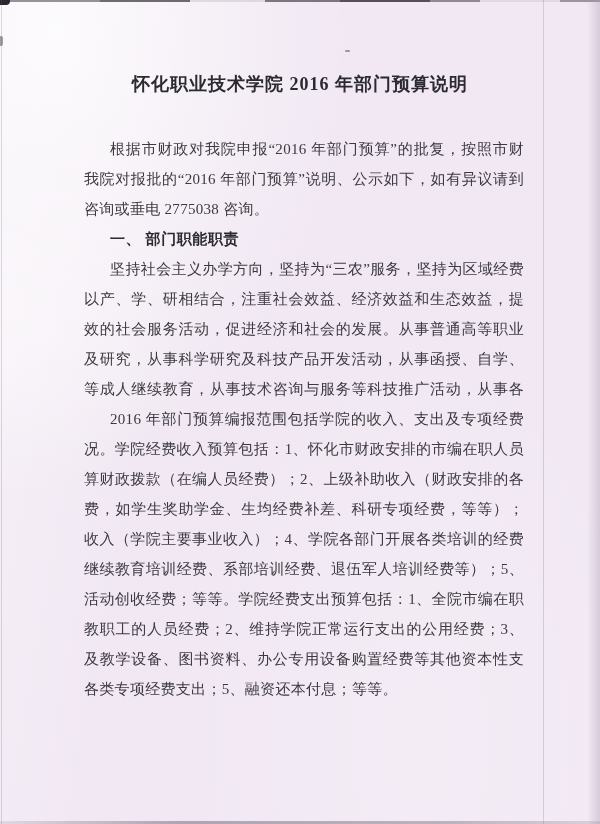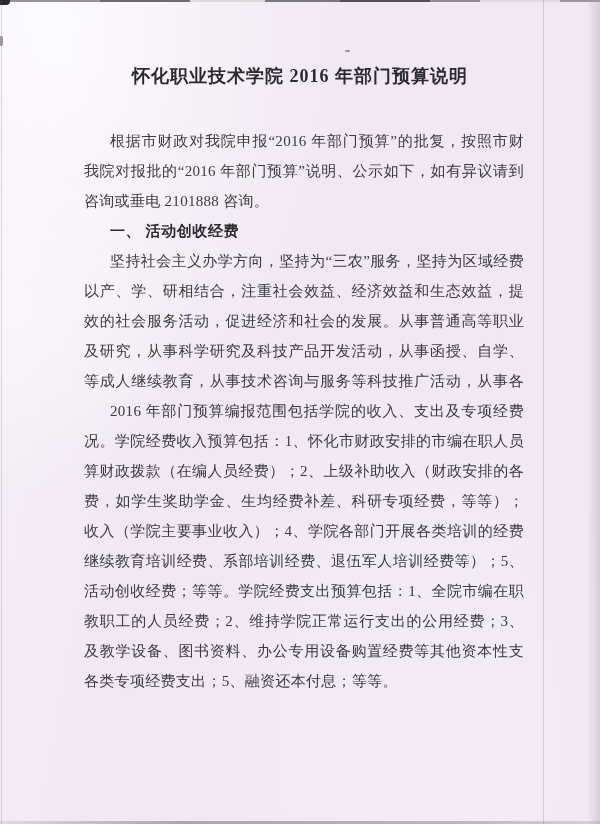--- a/index.html
+++ b/index.html
@@ -33,21 +33,21 @@
   .left-line{position:absolute;top:0;left:1px;width:1px;height:100%;background:rgba(110,95,112,.22);}
   .left-notch{position:absolute;top:36px;left:0;width:3px;height:10px;background:rgba(90,80,95,.55);border-radius:0 2px 2px 0;}
   .crease{position:absolute;top:0;left:543px;width:1px;height:100%;background:rgba(140,120,142,.28);}
   .right-shade{position:absolute;top:0;right:0;width:13px;height:100%;
     background:linear-gradient(to right, rgba(170,158,176,0), rgba(170,158,176,.38));}
   .bottom-edge{position:absolute;bottom:0;left:0;width:100%;height:3px;
     background:linear-gradient(to right, rgba(120,110,125,.15), rgba(120,110,125,.55) 30%, rgba(120,110,125,.45) 75%, rgba(120,110,125,.2));}
   .speck{position:absolute;top:50px;left:345px;width:5px;height:2px;background:rgba(120,115,125,.7);border-radius:1px;}
   
   .title{
-    margin:4px;padding-top:60px;
+    margin:12px;padding-top:60px;
     text-align:center;
     font-size:18px;line-height:24px;
     font-weight:bold;color:#2b2a30;
     letter-spacing:1px;
   }
   .body{
     margin:38px 0 0 84px;
     width:440px;
   }
   .ln{
@@ -71,23 +71,23 @@
   <div class="crease"></div>
   <div class="right-shade"></div>
   <div class="bottom-edge"></div>
   <div class="speck"></div>
 
   <h1 class="title">怀化职业技术学院 2016 年部门预算说明</h1>
 
   <div class="body">
     <p class="ln fill ind">根据市财政对我院申报“2016 年部门预算”的批复，按照市财政要求，</p>
     <p class="ln fill">我院对报批的“2016 年部门预算”说明、公示如下，如有异议请到规财处</p>
-    <p class="ln">咨询或垂电 2101888 咨询。</p>
+    <p class="ln">咨询或垂电 2775038 咨询。</p>
 
-    <p class="ln head ind">一、 活动创收经费</p>
+    <p class="ln head ind">一、 部门职能职责</p>
 
     <p class="ln fill ind">坚持社会主义办学方向，坚持为“三农”服务，坚持为区域经费服务，</p>
     <p class="ln fill">以产、学、研相结合，注重社会效益、经济效益和生态效益，提供优质高</p>
     <p class="ln fill">效的社会服务活动，促进经济和社会的发展。从事普通高等职业教育教学</p>
     <p class="ln fill">及研究，从事科学研究及科技产品开发活动，从事函授、自学、短期培训</p>
     <p class="ln fill">等成人继续教育，从事技术咨询与服务等科技推广活动，从事各类职业技</p>
 
 
     <p class="ln fill ind">2016 年部门预算编报范围包括学院的收入、支出及专项经费安排情</p>
     <p class="ln fill">况。学院经费收入预算包括：1、怀化市财政安排的市编在职人员公共预</p>

